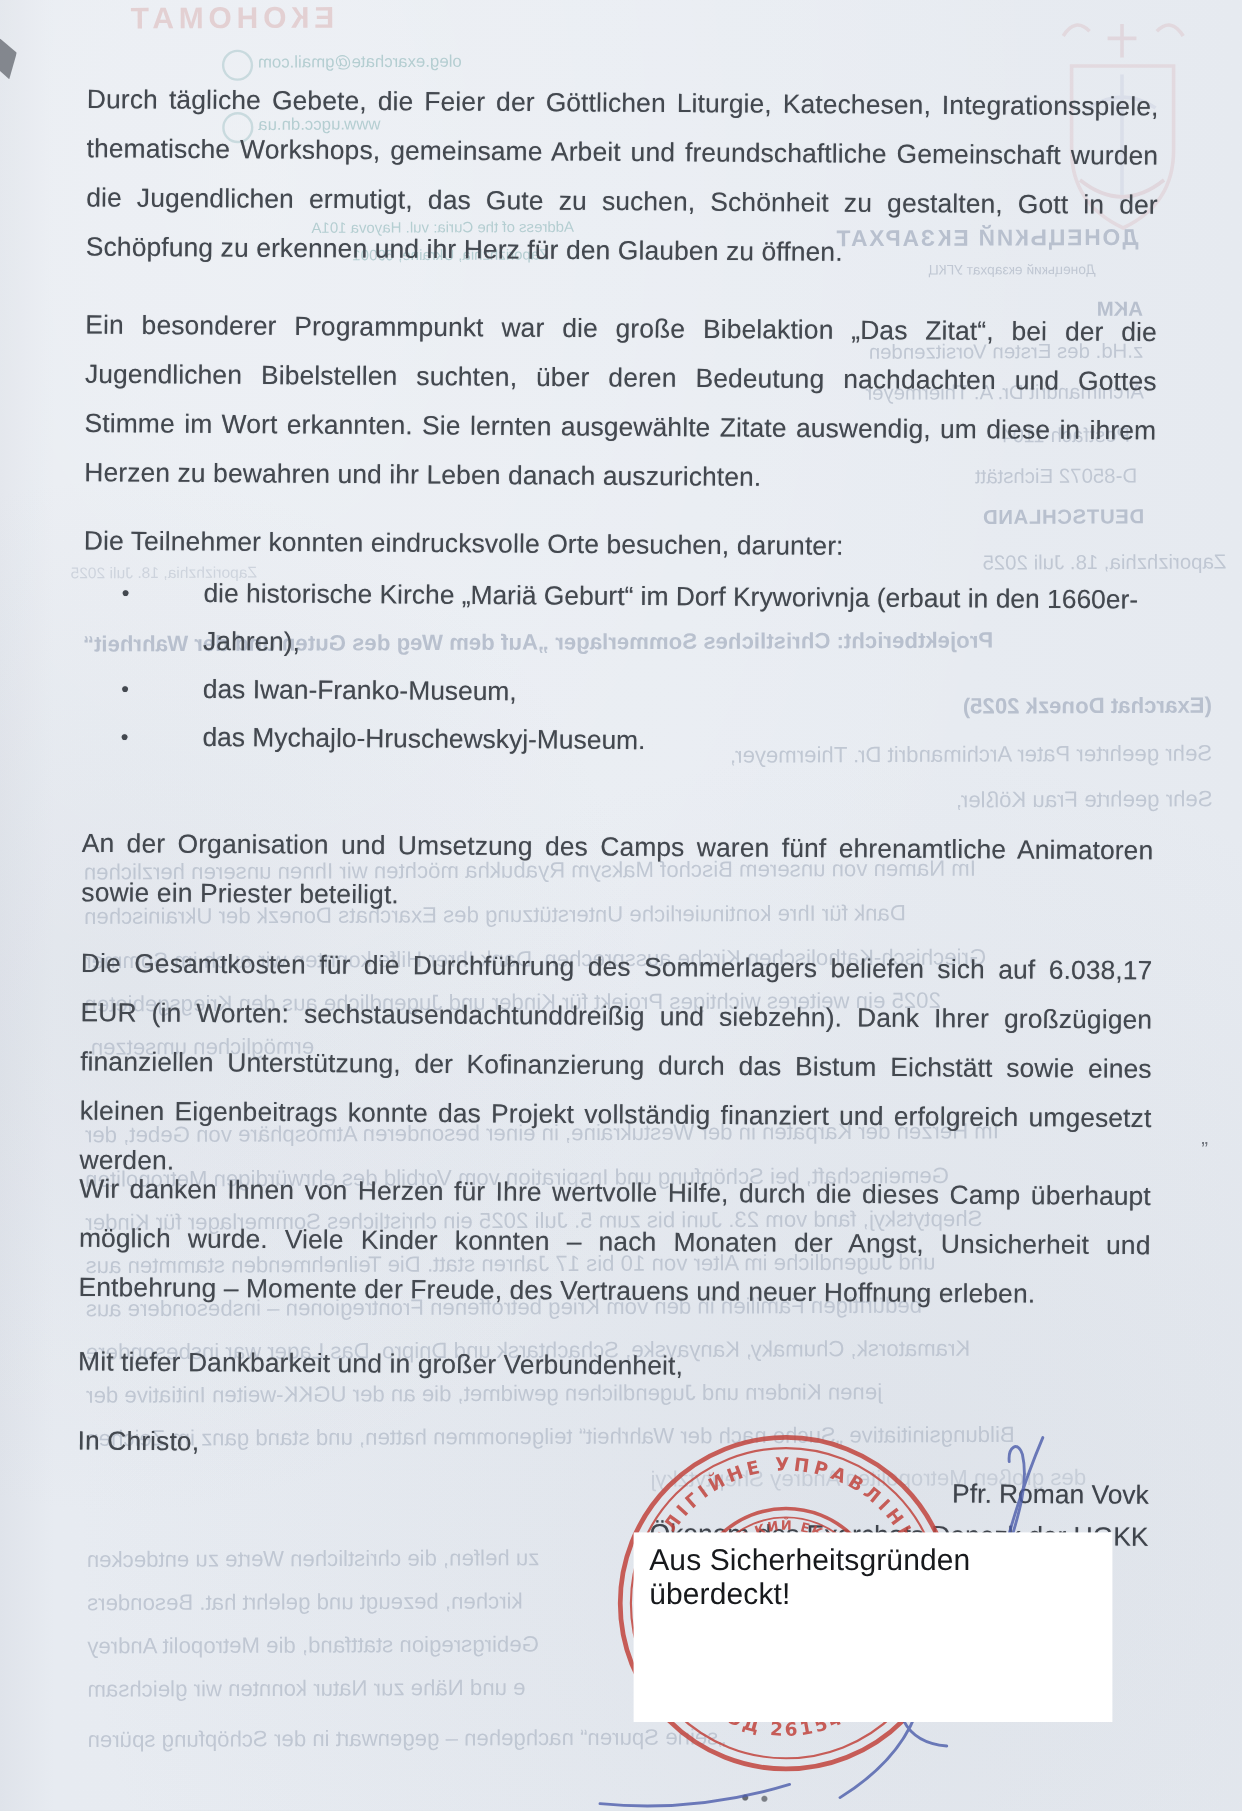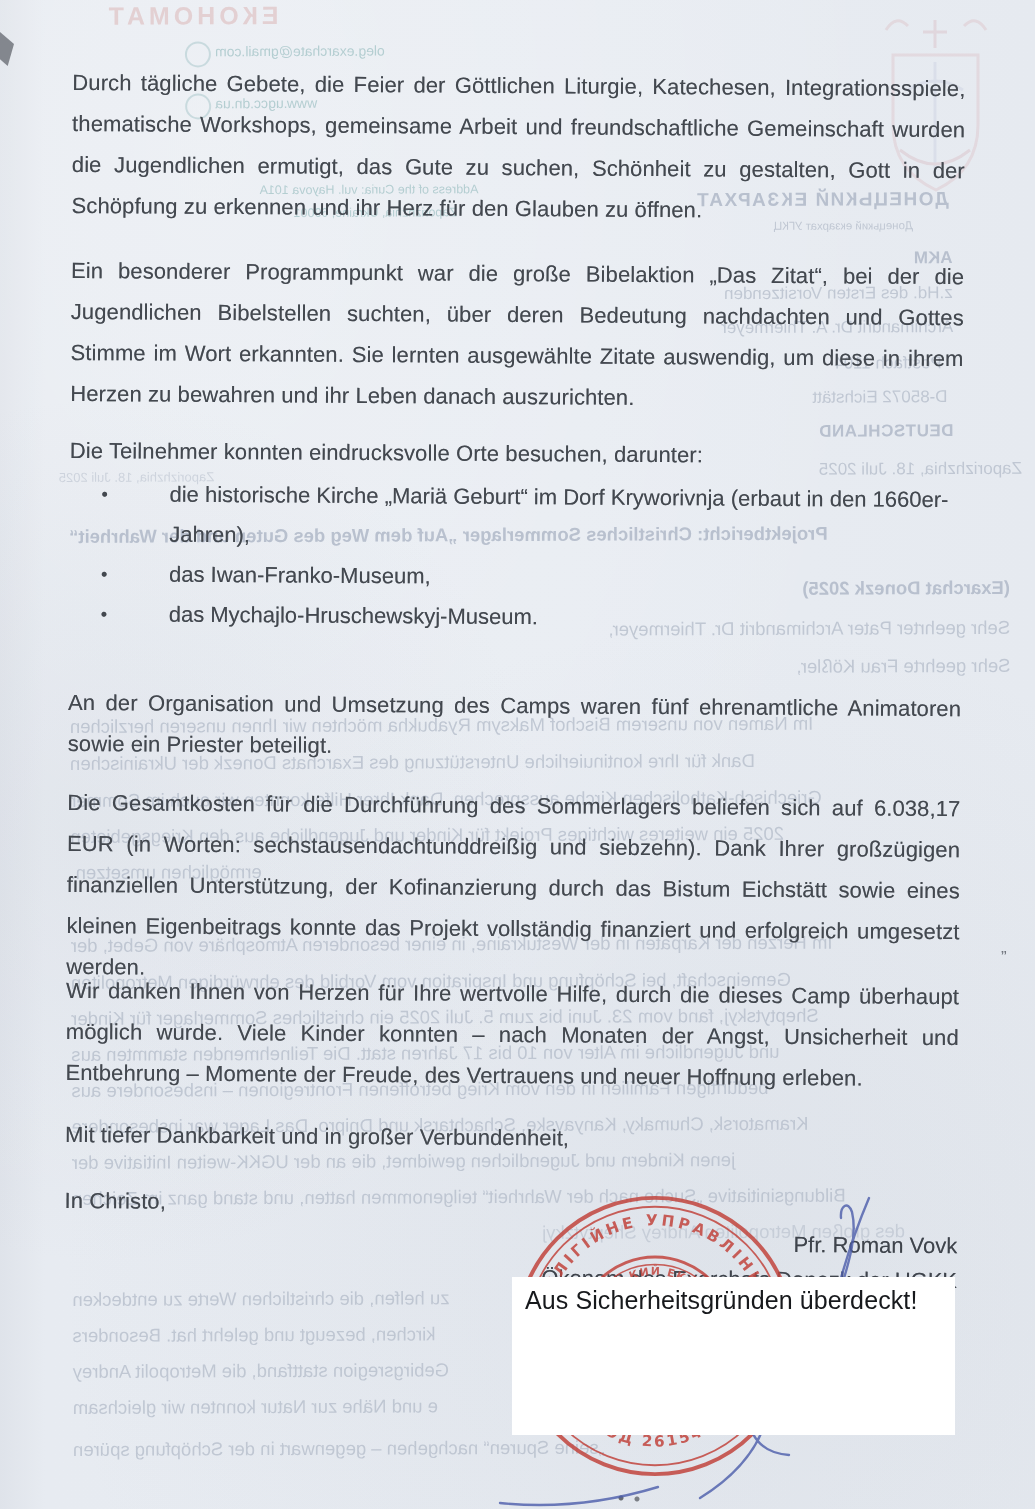--- a/index.html
+++ b/index.html
@@ -34,21 +34,21 @@
   .bodyline{left:70px;width:942px;text-align:left;direction:ltr;}
   .dot-ic{position:absolute;width:22px;height:22px;border:2px solid #abc9cc;border-radius:50%;
     opacity:.55;}
   
   .emblem{position:absolute;left:848px;top:0;z-index:1;opacity:.5;}
   
   .stamp{position:absolute;left:507px;top:1188px;width:296px;height:296px;z-index:8;opacity:.85;}
   
   .sigink{position:absolute;inset:0;z-index:9;pointer-events:none;}
   
-  .cover{position:absolute;left:512px;top:1277px;width:443px;height:158px;background:#ffffff;
+  .cover{position:absolute;left:528px;top:1277px;width:399px;height:158px;background:#ffffff;
     z-index:12;}
   .cover .label{font-family:"Liberation Sans",sans-serif;font-size:25px;color:#17191c;
     padding:9px 4px 0 13px;letter-spacing:.1px;}
   
   .speck1{position:absolute;left:0px;top:32px;width:14px;height:34px;background:#6a6e75;
     clip-path:polygon(0 0,100% 35%,55% 100%,0 80%);z-index:2;opacity:.8;}
   .quotemark{position:absolute;left:1001px;top:948px;font-size:17px;color:#6f747c;z-index:2;}
   .dots{position:absolute;left:617px;top:1494px;width:26px;height:8px;z-index:2;
     background:radial-gradient(circle at 4px 4px,#676b72 2px,transparent 3px),
                radial-gradient(circle at 20px 5px,#7a7e85 2px,transparent 3px);}

